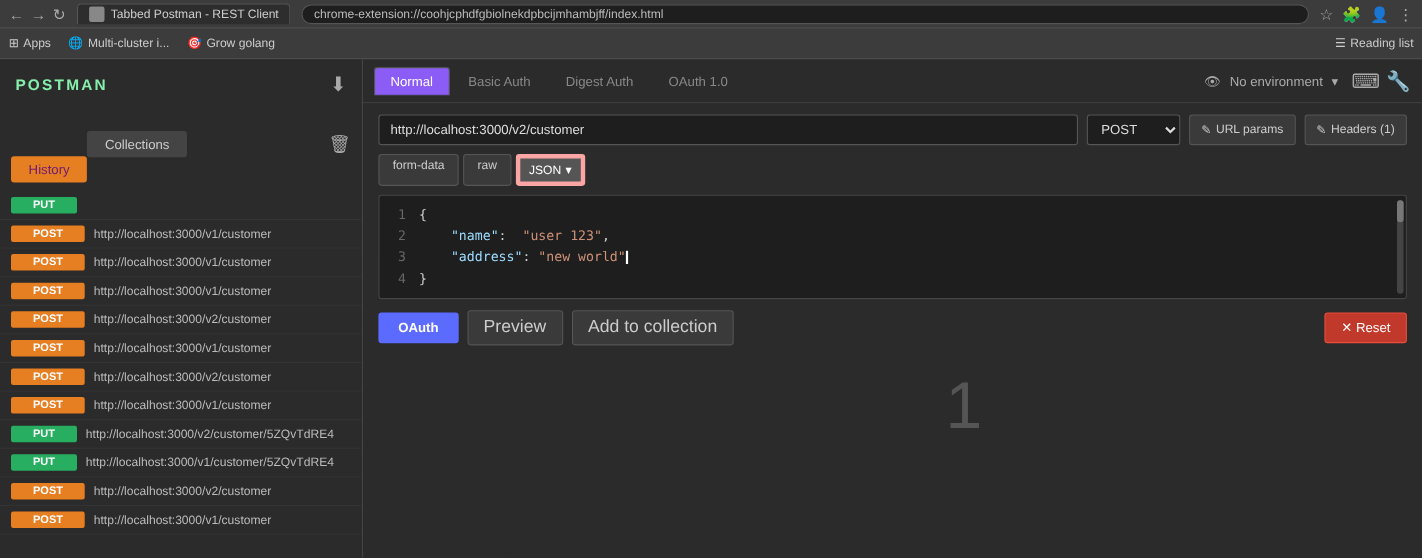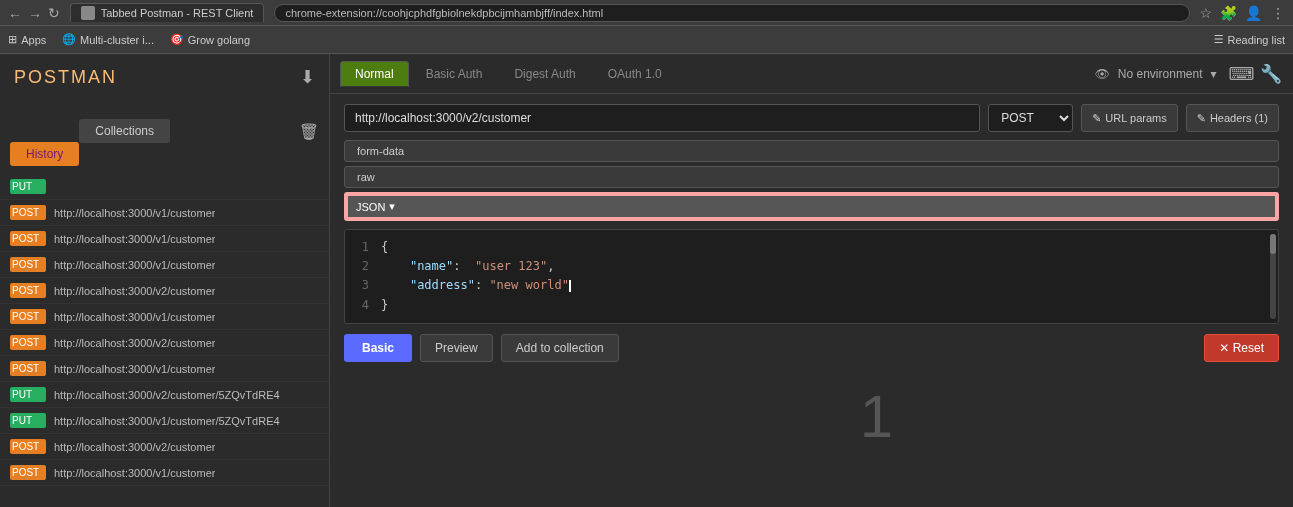--- a/index.html
+++ b/index.html
@@ -77,23 +77,23 @@
       overflow: hidden;
     }
 
     .postman-logo {
       padding: 12px 14px 8px;
       display: flex;
       align-items: center;
       justify-content: space-between;
     }
     .postman-logo-text {
-      font-size: 18px;
-      font-weight: normal;
-      color: #fdba74;
+      font-size: 14px;
+      font-weight: bold;
+      color: #86efac;
       letter-spacing: 2px;
       font-family: 'Arial Black', sans-serif;
     }
     .postman-logo-icon { color: #aaa; font-size: 18px; cursor: pointer; }
 
     .sidebar-tabs {
       display: flex;
       align-items: center;
       padding: 0 10px 8px;
       gap: 0;
@@ -122,22 +122,22 @@
     .history-item {
       display: flex;
       align-items: center;
       padding: 5px 10px;
       gap: 8px;
       cursor: pointer;
       border-bottom: 1px solid #333;
     }
     .method-badge {
       font-size: 10px;
-      font-weight: normal;
-      padding: 2px 2px;
+      font-weight: bold;
+      padding: 2px 20px;
       border-radius: 2px;
       min-width: 36px;
     }
     .method-put { background: #27ae60; color: #fff; }
     .method-post { background: #e67e22; color: #fff; }
     .history-url { font-size: 11px; color: #bbb; white-space: nowrap; overflow: hidden; text-overflow: ellipsis; max-width: 240px; }
 
     
     .main-content {
       flex: 1;
@@ -158,21 +158,21 @@
     }
     .main-tab {
       padding: 5px 14px;
       border-radius: 3px 3px 0 0;
       cursor: pointer;
       font-size: 12px;
       color: #ccc;
       border: 1px solid transparent;
     }
     .main-tab.active {
-      background: #4d7c0f;
+      background: #8b5cf6;
       border-color: #555;
       border-bottom-color: #3a3a3a;
       color: #fff;
     }
     .main-tab.inactive { color: #888; }
     .env-selector {
       margin-left: auto;
       display: flex;
       align-items: center;
       gap: 8px;
@@ -224,21 +224,20 @@
       display: flex;
       align-items: center;
       gap: 4px;
     }
 
     
     .body-tabs {
       display: flex;
       gap: 4px;
       margin-bottom: 8px;
-      flex-direction: column;
     }
     .body-tab {
       padding: 4px 12px;
       border-radius: 3px;
       cursor: pointer;
       font-size: 11px;
       background: #3a3a3a;
       color: #ccc;
       border: 1px solid #555;
     }
@@ -314,21 +313,21 @@
       font-size: 12px;
       cursor: pointer;
       font-weight: bold;
     }
     .btn-preview, .btn-add-collection {
       background: #3a3a3a;
       border: 1px solid #555;
       border-radius: 3px;
       padding: 6px 14px;
       color: #ccc;
-      font-size: 12px;
+      font-size: 16px;
       cursor: pointer;
     }
     .btn-reset {
       background: #c0392b;
       border: 1px solid #e74c3c;
       border-radius: 3px;
       padding: 6px 14px;
       color: #fff;
       font-size: 12px;
       cursor: pointer;
@@ -511,21 +510,21 @@
             <div class="code-line"><span class="code-punct">&nbsp;&nbsp;&nbsp;&nbsp;</span><span class="code-key">"address"</span><span class="code-punct">: </span><span class="code-value">"new world"</span><span class="cursor"></span></div>
             <div class="code-line"><span class="code-punct">}</span></div>
           </div>
         </div>
         <div class="editor-scrollbar">
           <div class="editor-scrollbar-thumb"></div>
         </div>
       </div>
 
       <div class="action-buttons">
-        <button class="btn-send">Basic</button>
+        <button class="btn-send">OAuth</button>
         <button class="btn-preview">Preview</button>
         <button class="btn-add-collection">Add to collection</button>
         <button class="btn-reset">✕ Reset</button>
       </div>
     </div>
 
     <div class="response-area" style="position:relative;">
       <span style="font-size:60px;color:#555;position:absolute;right:400px;top:10px;">1</span>
     </div>
 

